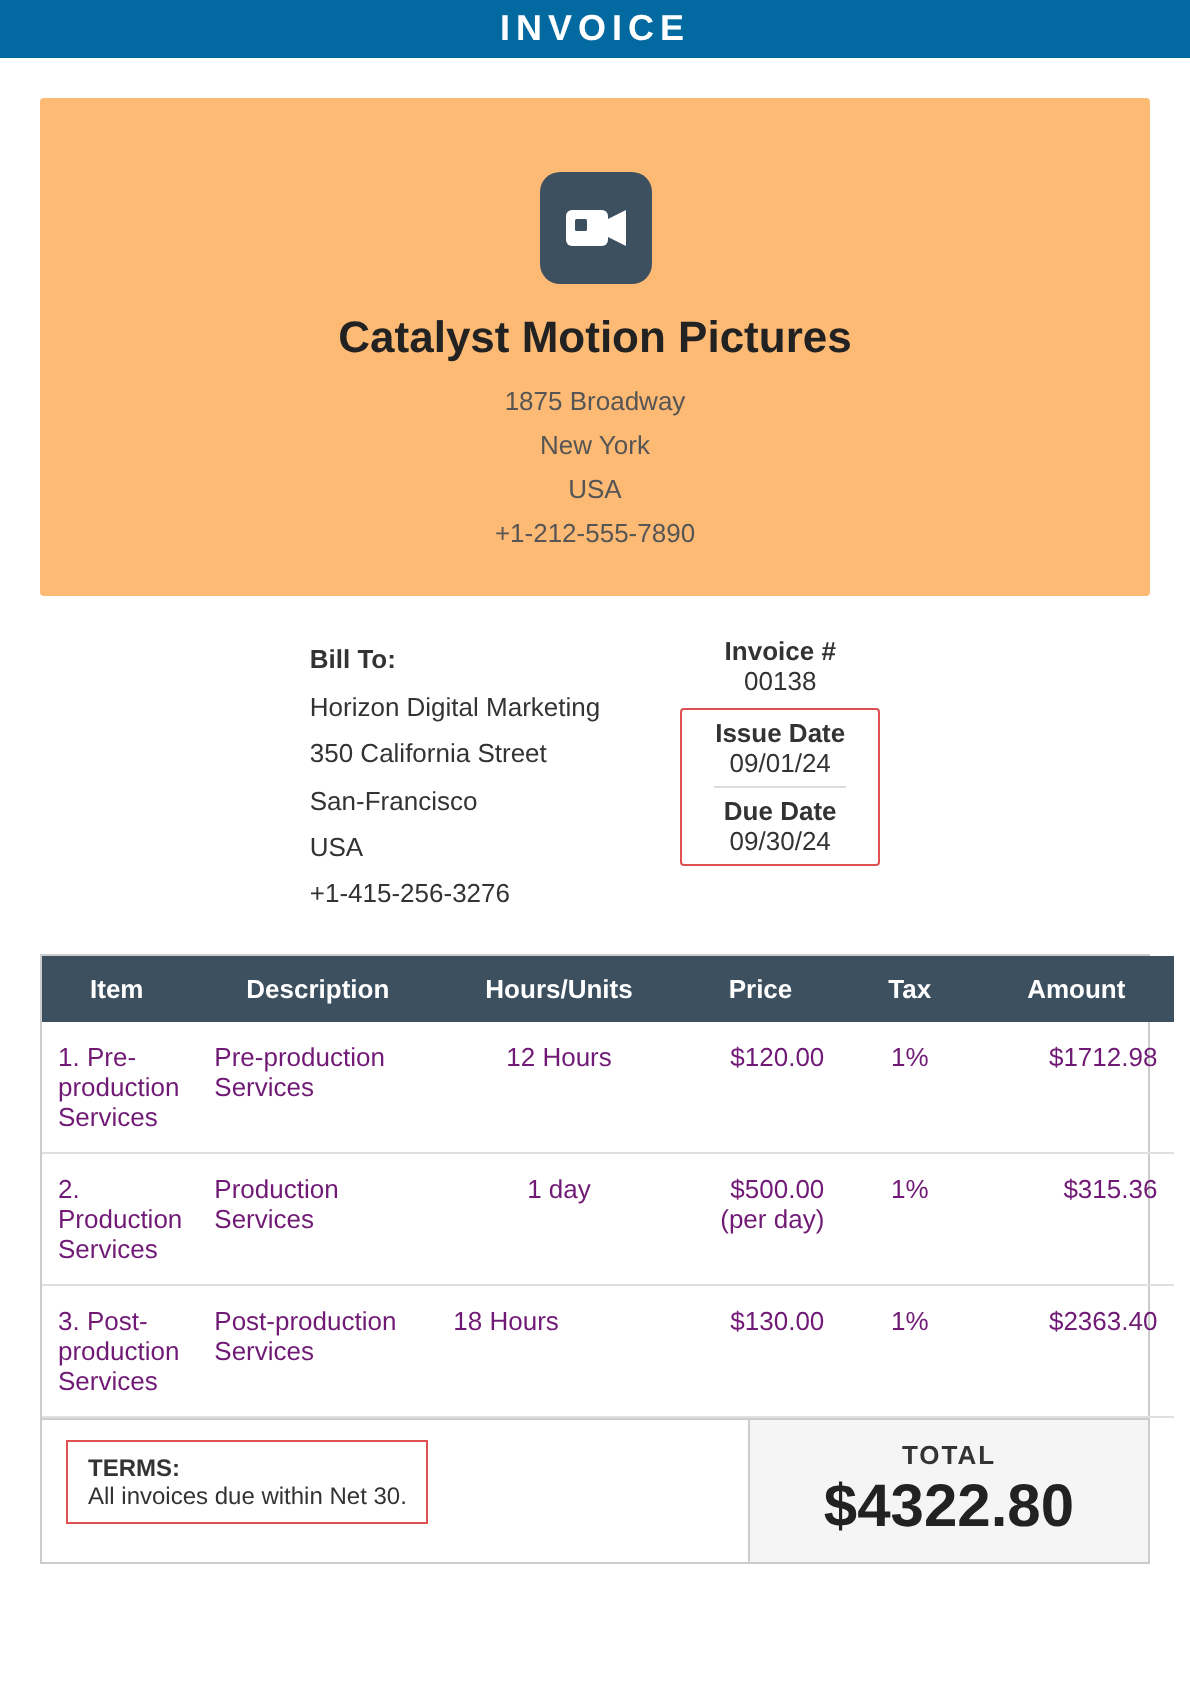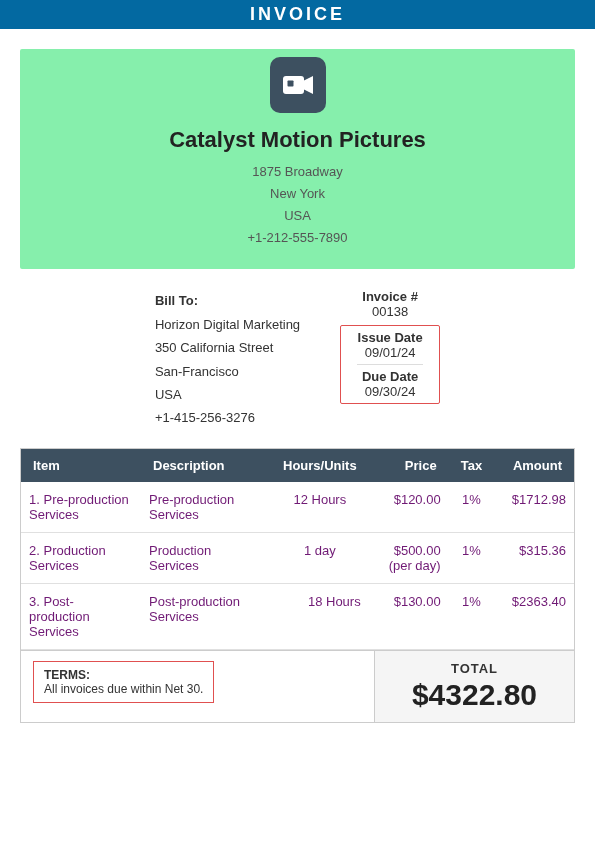--- a/index.html
+++ b/index.html
@@ -17,23 +17,23 @@
       color: #fff;
       text-align: center;
       padding: 4px 0;
       letter-spacing: 3px;
       font-size: 18px;
       font-weight: bold;
     }
 
     
     .company-section {
-      background: #86efac;
+      background: #fdba74;
       margin: 20px 20px 0 20px;
-      padding: 8px 20px 20px 20px;
+      padding: 37px 20px 20px 20px;
       text-align: center;
       border-radius: 2px;
     }
 
     .company-logo {
       width: 56px;
       height: 56px;
       background: #3d5060;
       border-radius: 10px;
       margin: 0 auto 14px auto;
@@ -127,21 +127,21 @@
       border-collapse: collapse;
       font-size: 13px;
     }
 
     thead tr {
       background: #3d5060;
       color: #fff;
     }
 
     thead th {
-      padding: 9px 12px;
+      padding: 9px 24px;
       text-align: left;
       font-weight: bold;
       font-size: 13px;
     }
 
     tbody tr {
       border-bottom: 1px solid #e0e0e0;
     }
 
     tbody td {
@@ -309,21 +309,21 @@
         <td class="right">$500.00 (per day)</td>
         <td class="center">1%</td>
         <td class="right">$315.36</td>
       </tr>
 
       <tr>
         <td>
           <span>3.</span> <span>Post-production Services</span>
         </td>
         <td>Post-production Services</td>
-        <td style="text-align:right">18 Hours</td>
+        <td style="text-align:left">18 Hours</td>
         <td class="right">$130.00</td>
         <td class="center">1%</td>
         <td class="right">$2363.40</td>
       </tr>
     </tbody>
   </table>
 </div>
 
 <div class="footer-area">
   <div class="terms-cell">

